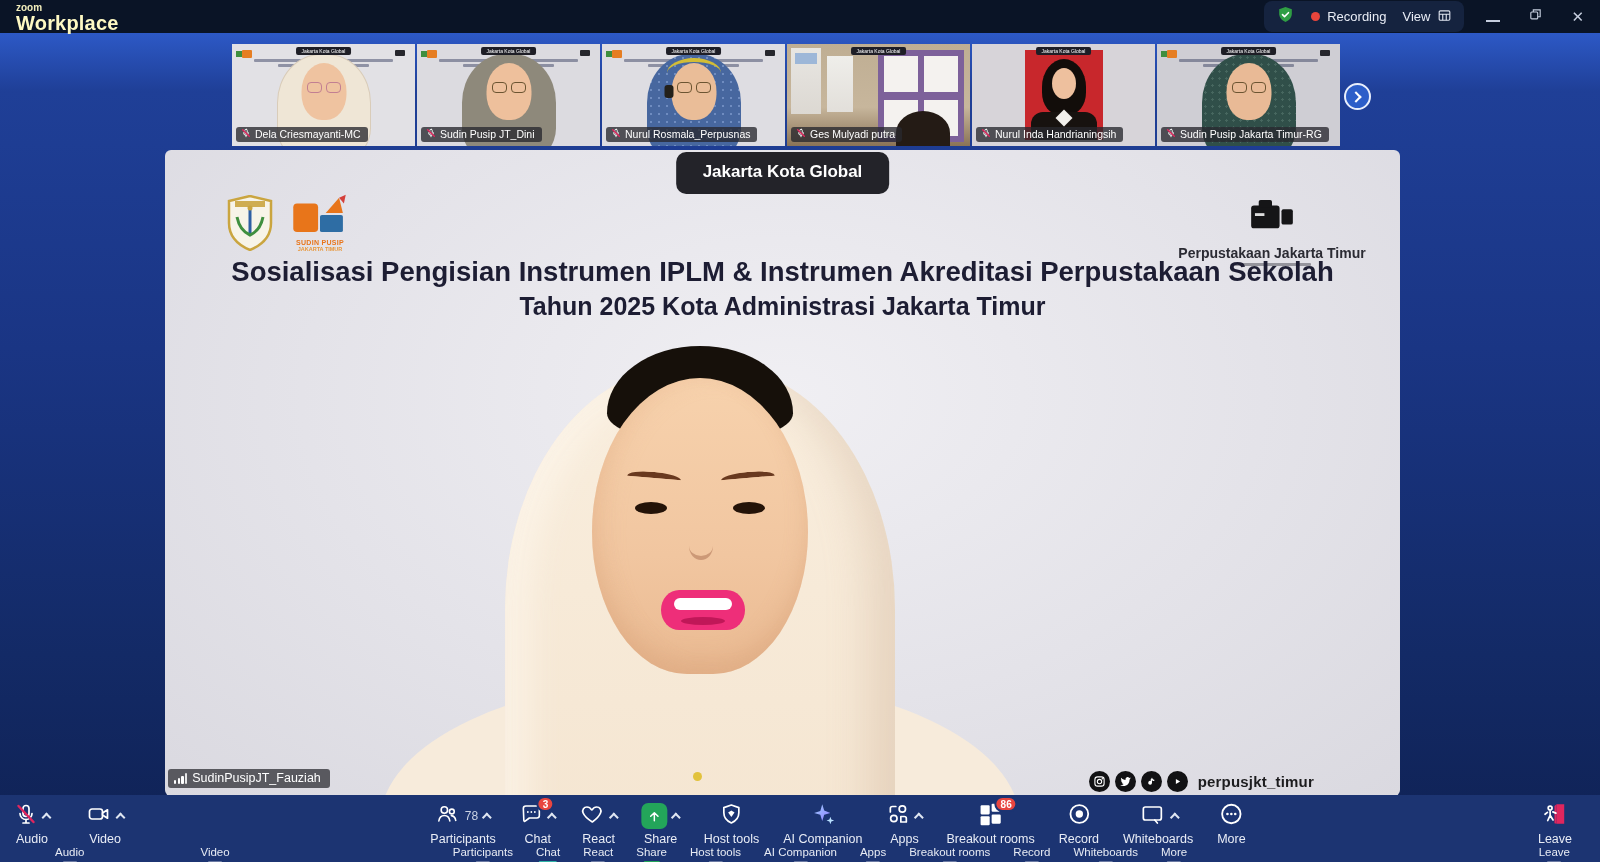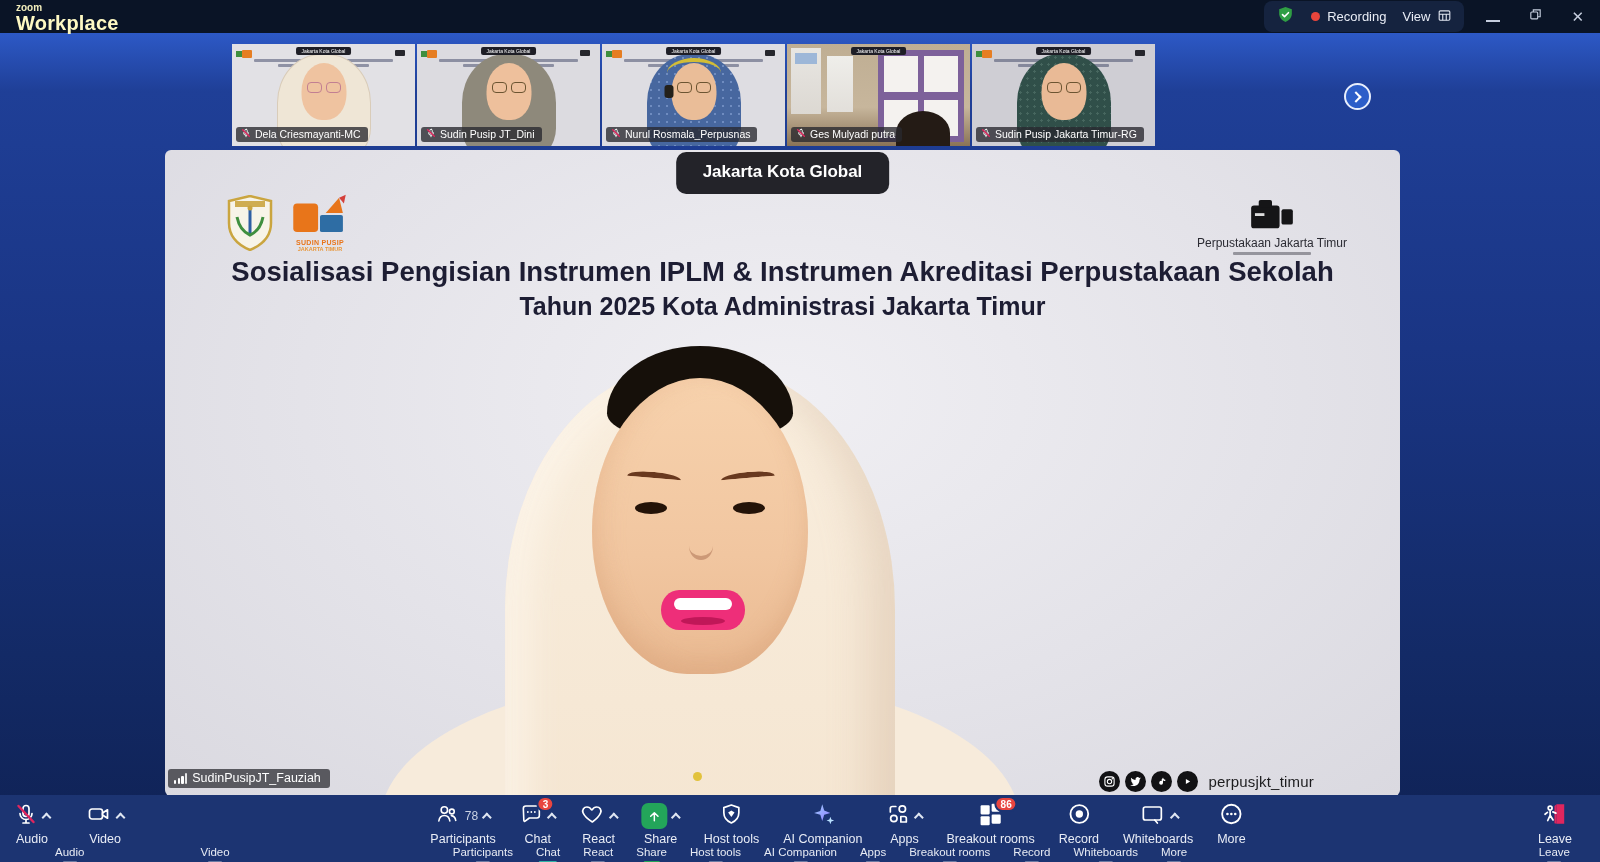--- a/index.html
+++ b/index.html
@@ -98,21 +98,21 @@
   #stage{position:absolute;left:165px;top:117px;width:1235px;height:646px;border-radius:6px;
     overflow:hidden;background:radial-gradient(ellipse at 50% 38%,#f0eff3 0%,#e4e3e9 55%,#dad9e0 100%)}
   .banner{position:absolute;top:2px;left:50%;transform:translateX(-50%);background:#232329;
     color:#fff;font-weight:bold;font-size:17px;padding:10px 27px 12px;border-radius:10px;z-index:5}
   .crest{position:absolute;left:62px;top:45px}
   .sudin{position:absolute;left:122px;top:42px;width:66px;text-align:center}
   .sudin .cap1{font-size:7px;font-weight:bold;color:#e8751a;letter-spacing:.3px;margin-top:1px}
   .sudin .cap2{font-size:5.5px;font-weight:bold;color:#e8963a}
   .libjkt{position:absolute;right:58px;top:48px;width:140px;display:flex;flex-direction:column;
     align-items:center}
-  .libjkt .cap1{font-size:12px;font-weight:normal;color:#2b2b33;margin-top:2px;white-space:nowrap}
+  .libjkt .cap1{font-size:14px;font-weight:bold;color:#2b2b33;margin-top:11px;white-space:nowrap}
   .libjkt .cap2{width:78px;height:3px;background:#55555e;opacity:.55;border-radius:1px;margin-top:2px}
   .title1{position:absolute;top:106px;left:0;right:0;text-align:center;font-weight:bold;
     font-size:27.5px;color:#1d1d33;z-index:2}
   .title2{position:absolute;top:142px;left:0;right:0;text-align:center;font-weight:bold;
     font-size:25px;color:#1d1d33;z-index:2}
 
   
   .speaker{position:absolute;left:300px;top:170px;width:470px;height:476px;z-index:3}
   .sp-hijab{position:absolute;left:40px;top:46px;width:390px;height:640px;
     background:linear-gradient(180deg,#f9eede 0%,#f5e6d2 70%,#f1dfc9 100%);
@@ -144,21 +144,21 @@
   .stagename{position:absolute;left:3px;bottom:8px;display:flex;align-items:center;gap:5px;
     background:rgba(66,66,72,.85);border-radius:3px;padding:2px 9px 3px 6px;color:#fff;
     font-size:12.5px;z-index:6}
   .sig{display:flex;align-items:flex-end;gap:1.5px;height:11px}
   .sig i{display:block;width:2.2px;background:#fff;border-radius:1px}
   .sig i:nth-child(1){height:4px}.sig i:nth-child(2){height:6px}
   .sig i:nth-child(3){height:8px}.sig i:nth-child(4){height:11px;opacity:.85}
   .social{position:absolute;right:86px;bottom:4px;display:flex;align-items:center;gap:5px;z-index:6}
   .sic{width:21px;height:21px;border-radius:50%;background:#121214;display:flex;align-items:center;
     justify-content:center}
-  .handle{font-size:15px;font-weight:normal;color:#1c1c1e;margin-left:5px;letter-spacing:.2px}
+  .handle{font-size:15px;font-weight:bold;color:#1c1c1e;margin-left:5px;letter-spacing:.2px}
 
   
   #toolbar{position:absolute;left:0;right:0;top:762px;height:67px;background:var(--toolbar-bg);z-index:40}
   .tz-left{position:absolute;left:14px;top:7px;display:flex;gap:36px}
   .tz-center{position:absolute;left:calc(50% + 38px);top:7px;transform:translateX(-50%);
     display:flex;gap:24px}
   .tz-right{position:absolute;right:28px;top:7px}
   .titem{display:flex;flex-direction:column;align-items:center;gap:3px;color:#e9edf6;
     font-size:12.5px;white-space:nowrap}
   .ticon{height:27px;display:flex;align-items:center;gap:5px;position:relative}
@@ -322,20 +322,37 @@
       <span><svg viewBox="0 0 24 24" width="10" height="10">
               <g fill="none" stroke="#fff" stroke-linecap="round" stroke-linejoin="round" stroke-width="2.2">
                 <rect x="9" y="3" width="6" height="11" rx="3"></rect>
                 <path d="M6 11.5a6 6 0 0 0 12 0M12 17.5V21"></path>
               </g>
               <path d="M4 4 20 20" stroke="#e0265e" stroke-width="3.4" stroke-linecap="round"></path>
             </svg></span>
       <span>Ges Mulyadi putra</span>
     </div>
   </div>
+      <div class="thumb v5">
+
+    <div class="t-a"></div>
+        <div class="t-b"></div>
+
+    <div class="t-top">Jakarta Kota Global</div>
+    <div class="t-name">
+      <span><svg viewBox="0 0 24 24" width="10" height="10">
+              <g fill="none" stroke="#fff" stroke-linecap="round" stroke-linejoin="round" stroke-width="2.2">
+                <rect x="9" y="3" width="6" height="11" rx="3"></rect>
+                <path d="M6 11.5a6 6 0 0 0 12 0M12 17.5V21"></path>
+              </g>
+              <path d="M4 4 20 20" stroke="#e0265e" stroke-width="3.4" stroke-linecap="round"></path>
+            </svg></span>
+      <span>Nurul Inda Handrianingsih</span>
+    </div>
+  </div>
       <div class="thumb v6">
     <div class="vbg">
       <span class="lg-l"></span>
           <span class="lg-r"></span>
           <div class="l1"></div>
           <div class="l2"></div>
     </div>
 
     <div class="hij"></div>
     <div class="face"></div>

